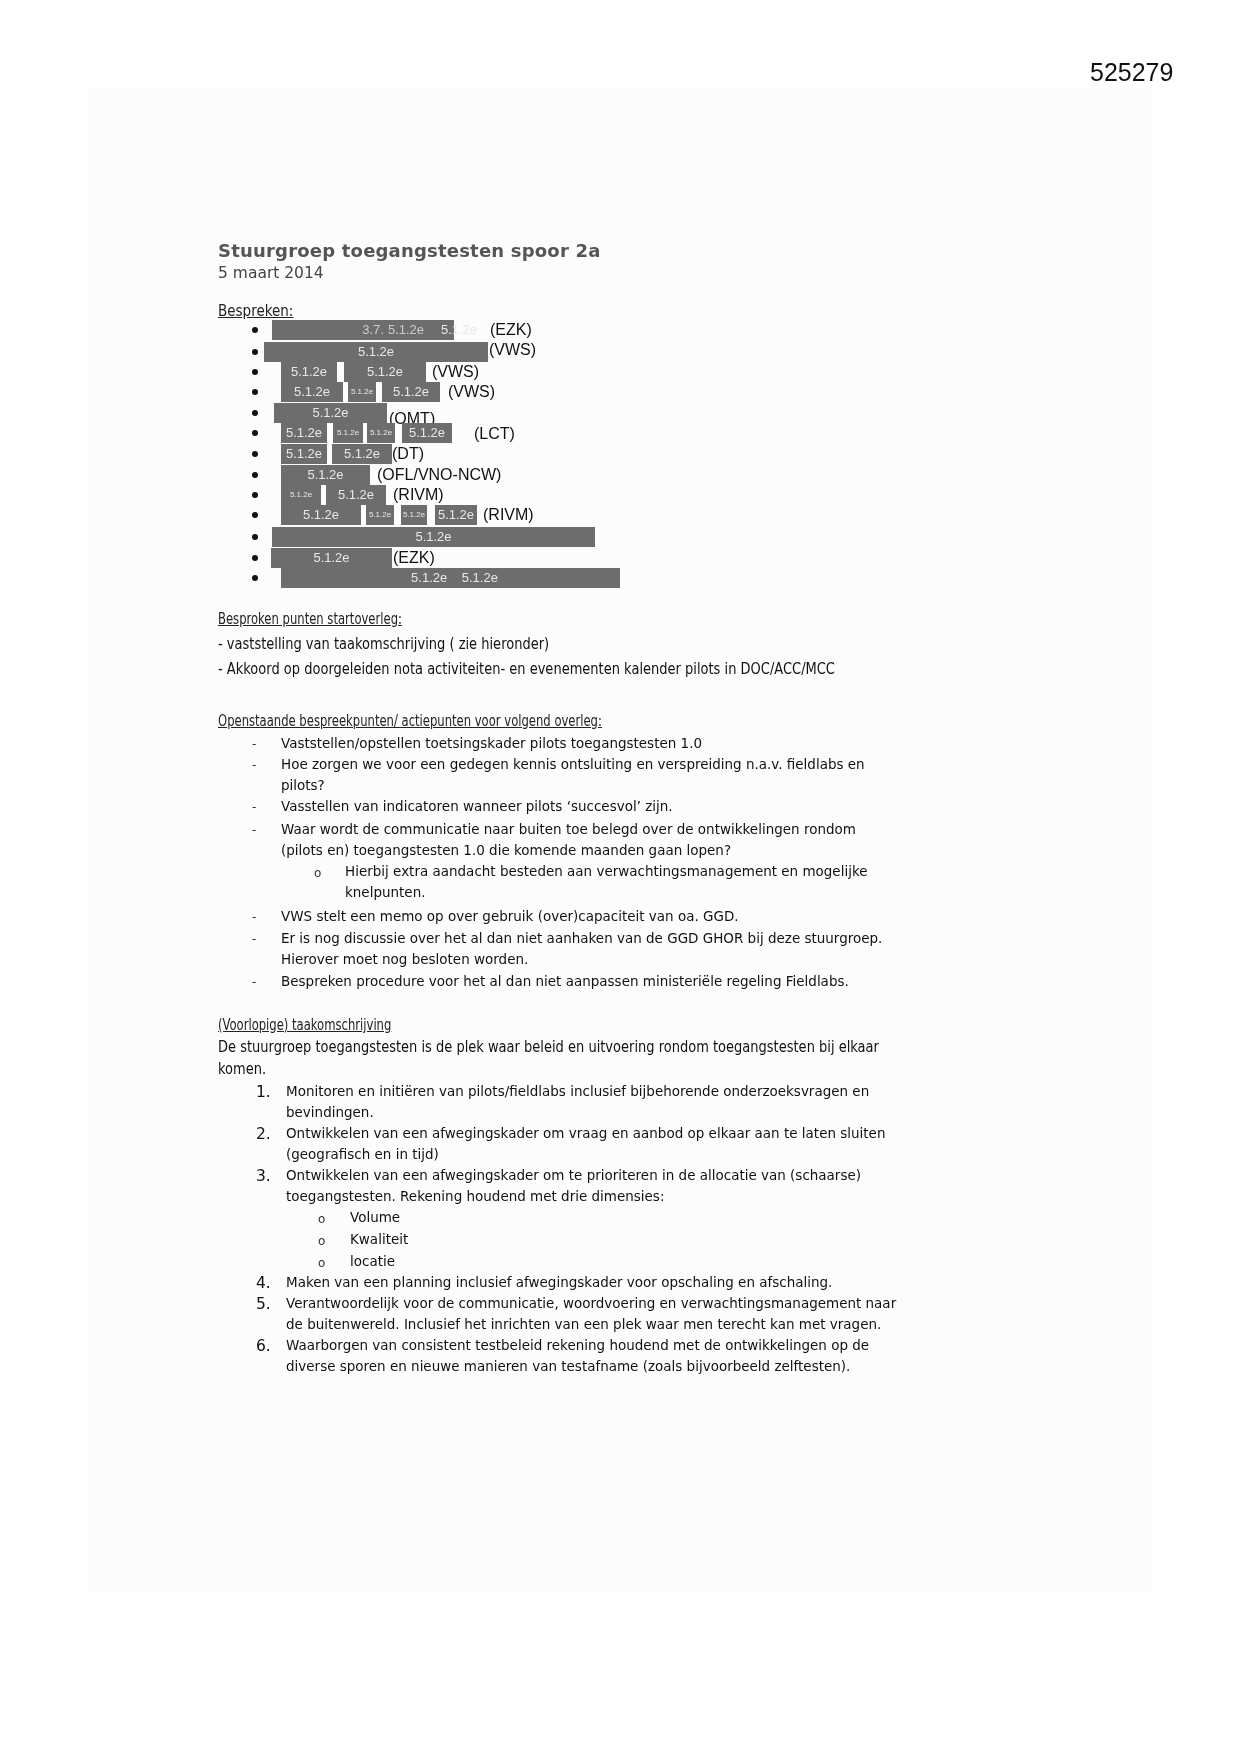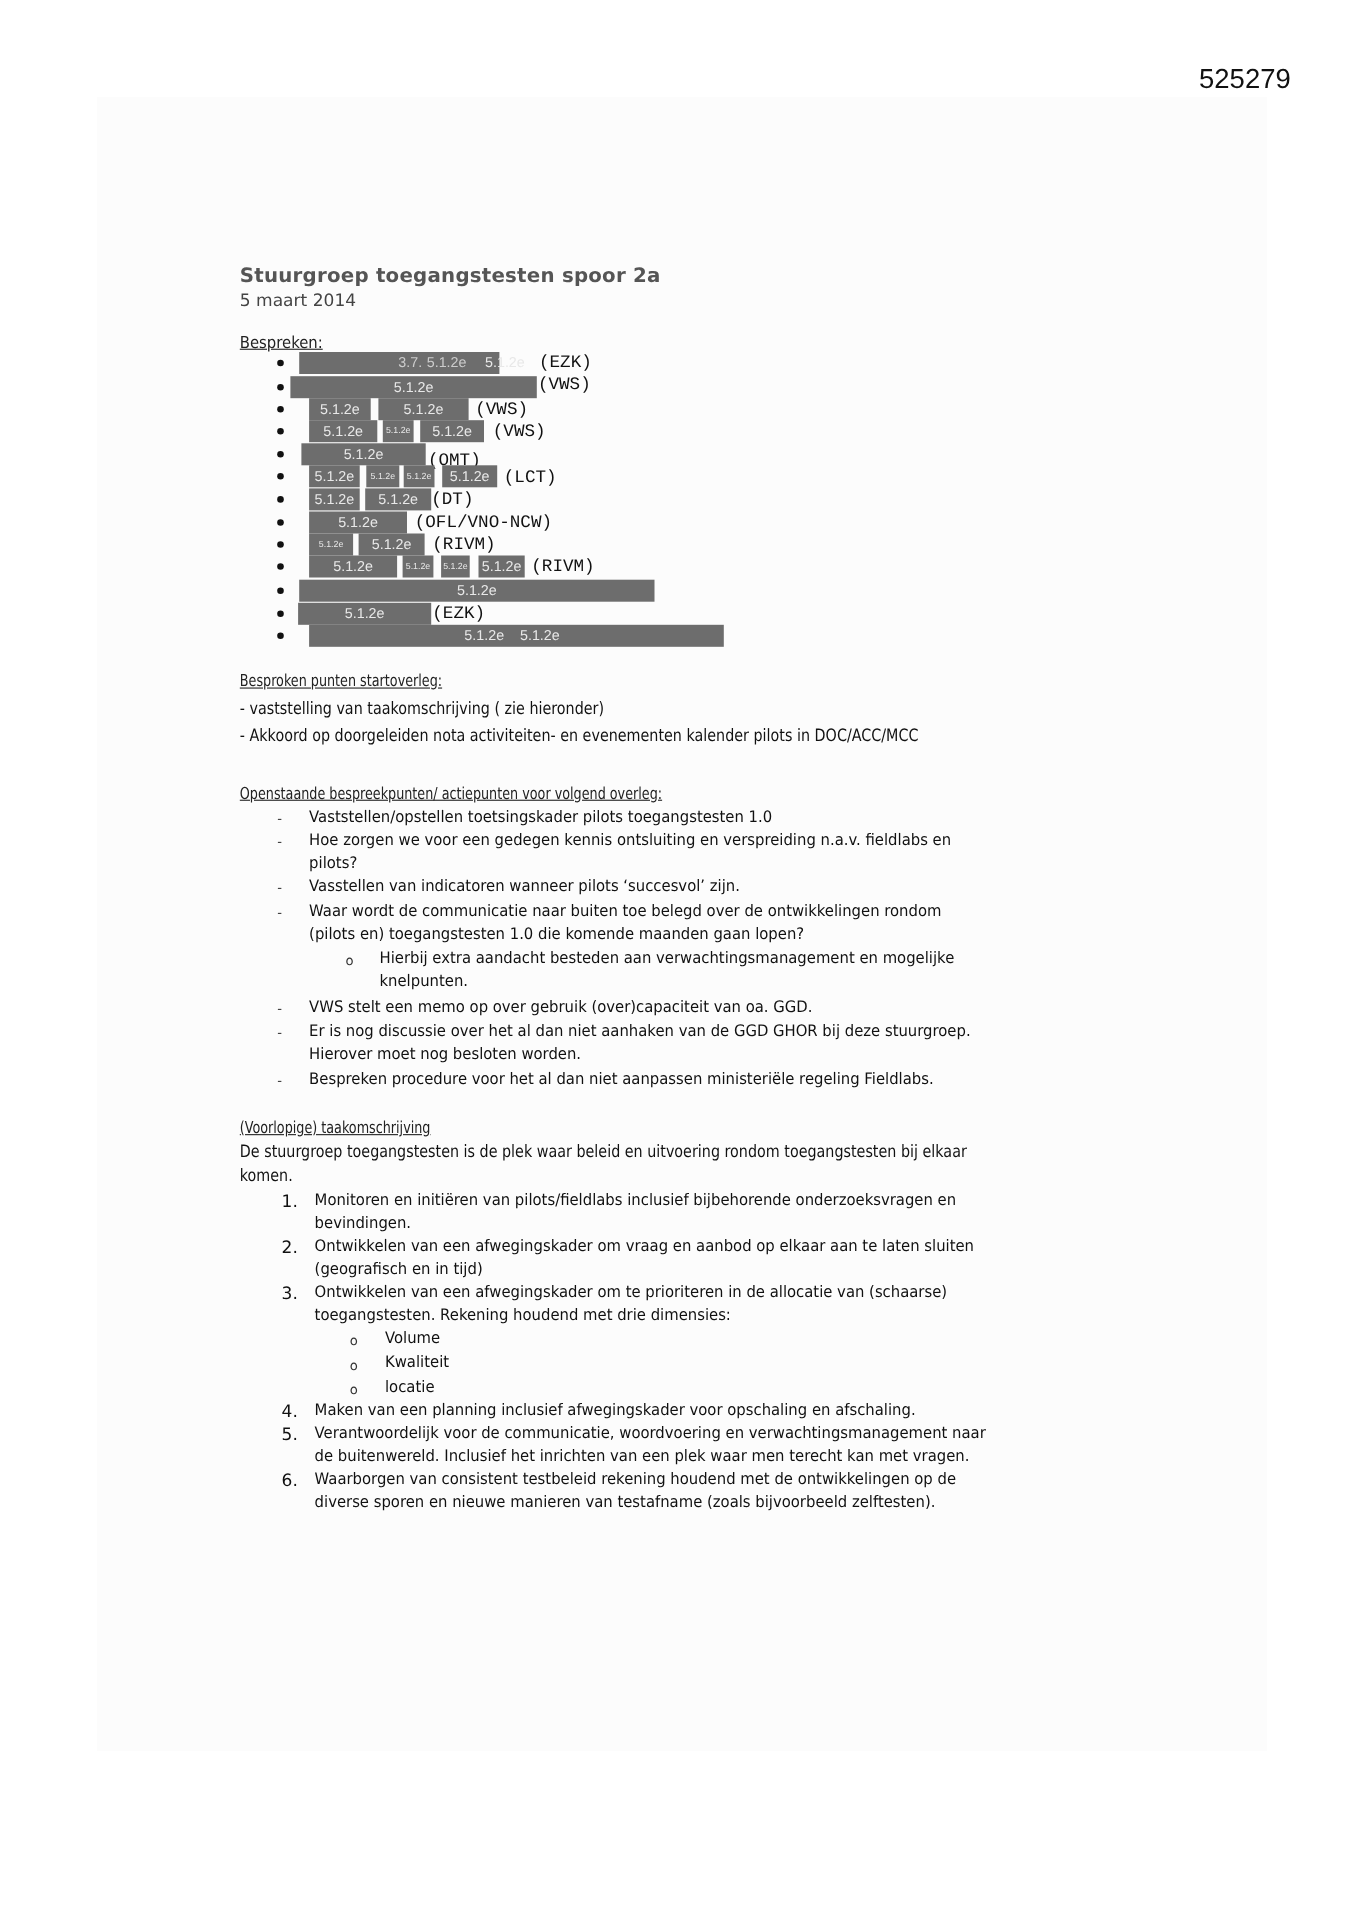--- a/index.html
+++ b/index.html
@@ -41,21 +41,21 @@
     position: absolute; left: 252px; top: 7px; width: 6px; height: 6px;
     border-radius: 50%; background: #111;
   }
   .redact {
     position: absolute; background: #6d6d6d; color: #e8e8e8;
     font-family: "Liberation Sans", sans-serif; font-size: 13px;
     text-align: center; line-height: 20px; height: 20px; white-space: nowrap; overflow: hidden;
   }
   .redact.small { font-size: 8px; }
   .org {
-    position: absolute; font-family: Liberation Mono, monospace;
+    position: absolute; font-family: Liberation Sans, sans-serif;
     font-size: 16px; color: #111; line-height: 20px;
   }
   .dash { position: absolute; left: 252px; font-size: 12px; color: #333; }
   .circ { position: absolute; font-size: 12px; color: #333; }
   .num  { position: absolute; left: 256px; font-size: 15.5px; color: #111; font-family: "DejaVu Sans", sans-serif; }
   .txt  { position: absolute; font-family: "DejaVu Sans", sans-serif; font-size: 14.5px; color: #111; white-space: nowrap; transform-origin: left top; transform: scaleX(0.93); }
   .txt.c { font-family: "DejaVu Sans", sans-serif; transform: scaleX(0.84); font-size: 15.5px; }
 </style>
 </head>
 <body>
@@ -106,21 +106,21 @@
     <span class="redact" style="left:274px;width:113px;">5.1.2e</span>
     <span class="org" style="left:389px;top:6px">(OMT)</span>
   </div>
 
   <div class="p-row" style="top:423px">
     <span class="bullet"></span>
     <span class="redact" style="left:281px;width:46px;">5.1.2e</span>
     <span class="redact small" style="left:333px;width:30px;">5.1.2e</span>
     <span class="redact small" style="left:367px;width:28px;">5.1.2e</span>
     <span class="redact" style="left:402px;width:50px;">5.1.2e</span>
-    <span class="org" style="left:458px;top:1px">(LCT)</span>
+    <span class="org" style="left:474px;top:1px">(LCT)</span>
   </div>
 
   <div class="p-row" style="top:444px">
     <span class="bullet"></span>
     <span class="redact" style="left:281px;width:46px;">5.1.2e</span>
     <span class="redact" style="left:332px;width:60px;">5.1.2e</span>
     <span class="org" style="left:392px;top:0">(DT)</span>
   </div>
 
   <div class="p-row" style="top:465px">
@@ -152,21 +152,21 @@
   </div>
 
   <div class="p-row" style="top:548px">
     <span class="bullet"></span>
     <span class="redact" style="left:271px;width:121px;">5.1.2e</span>
     <span class="org" style="left:393px;top:0">(EZK)</span>
   </div>
 
   <div class="p-row" style="top:568px">
     <span class="bullet"></span>
-    <span class="redact" style="left:281px;width:377px;text-indent:-8px;">
+    <span class="redact" style="left:281px;width:323px;text-indent:-8px;padding-left:16px;">
       <span>5.1.2e</span>&nbsp;&nbsp;&nbsp;&nbsp;<span>5.1.2e</span>
     </span>
     <span class="org" style="left:610px;top:0"></span>
   </div>
 </div>
 
 <div class="heading h-besp">Besproken punten startoverleg:</div>
 <div class="txt c" style="left:218px;top:635px;">- vaststelling van taakomschrijving ( zie hieronder)</div>
 <div class="txt c" style="left:218px;top:660px;">- Akkoord op doorgeleiden nota activiteiten- en evenementen kalender pilots in DOC/ACC/MCC</div>
 

